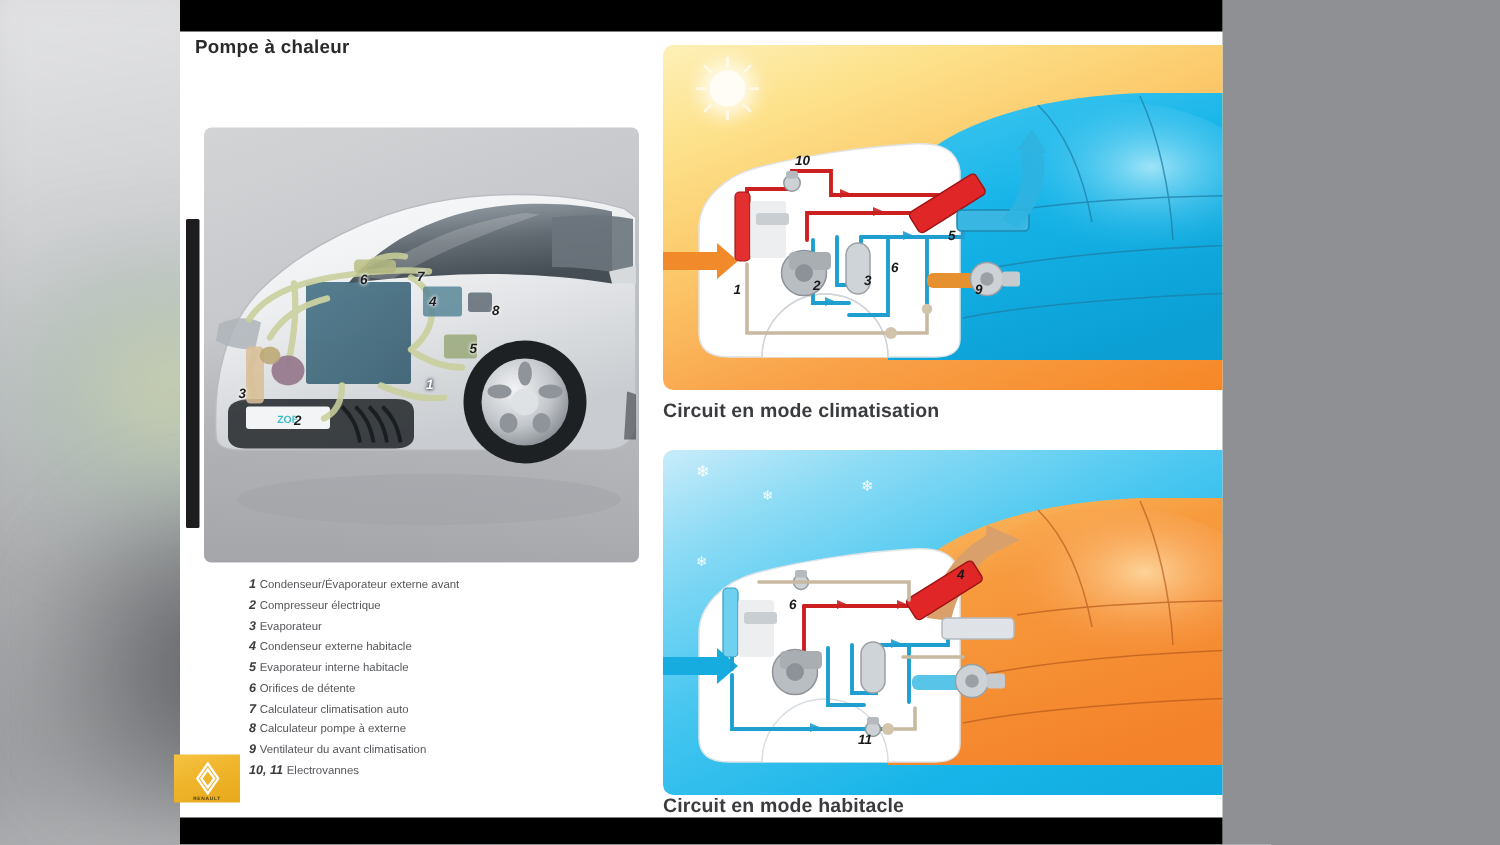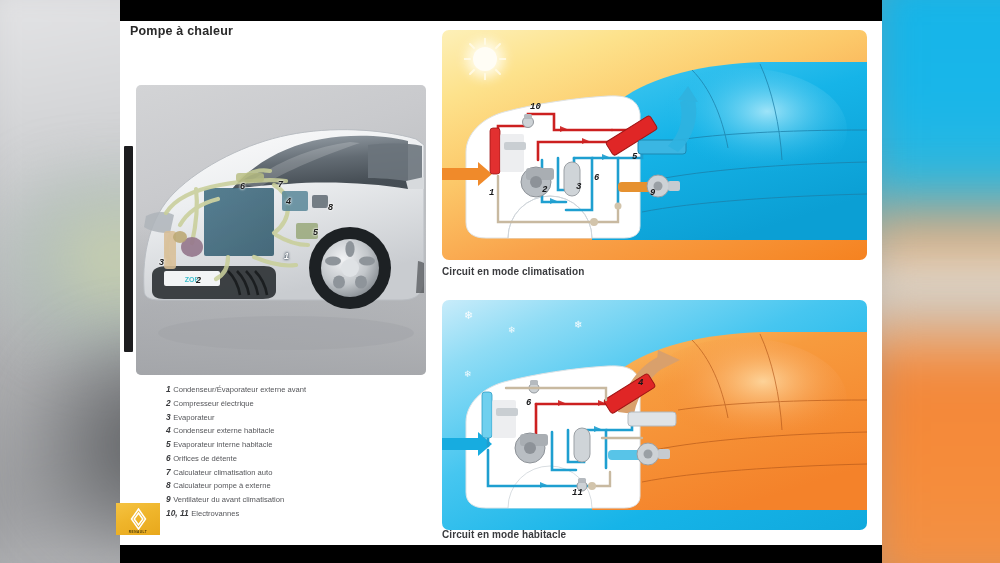--- a/index.html
+++ b/index.html
@@ -2,21 +2,21 @@
 <html><head>
 <meta charset="utf-8">
 <style>
   * { box-sizing: border-box; margin: 0; padding: 0; }
   html, body {
     width: 1000px; height: 563px;
     overflow: hidden;
     font-family: "Liberation Sans", sans-serif;
     background: #8f9093;
   }
-  #stage { position: relative; width: 1000px; height: 563px; overflow: hidden; }
+  #stage { position: relative; width: 815px; height: 563px; overflow: hidden; }
 
   
   .backdrop { position: absolute; inset: 0; overflow: hidden; }
   .bd-layer { position: absolute; filter: blur(26px); }
   .bd-left {
     left: -40px; top: -40px; width: 340px; height: 650px;
     background: linear-gradient(170deg, #e8e8ea 0%, #d7d8da 22%, #bfc0c2 45%,
                 #a9aaac 62%, #9b9c9f 78%, #c8c9cb 100%);
   }
   .bd-left-blob {
@@ -124,25 +124,24 @@
     box-shadow: 0 0 12px 7px rgba(255,253,240,.85);
   }
   .snow {
     position: absolute; color: #ffffff; font-size: 11px; line-height: 1;
     opacity: .92;
   }
 
   .dnum {
     position: absolute; font-style: italic; font-weight: bold; font-size: 9px;
     color: #17181a;
-    font-family: Liberation Mono, monospace;
   }
 
   .caption {
-    position: absolute; left: 322px; font-size: 10px; font-weight: bold;
+    position: absolute; left: 322px; font-size: 13px; font-weight: bold;
     color: #3a3b3e; letter-spacing: .1px;
   }
   .caption.top { top: 266px; }
   .caption.bottom { top: 529px; }
 </style>
 </head>
 <body>
 
 <div id="stage">
 

